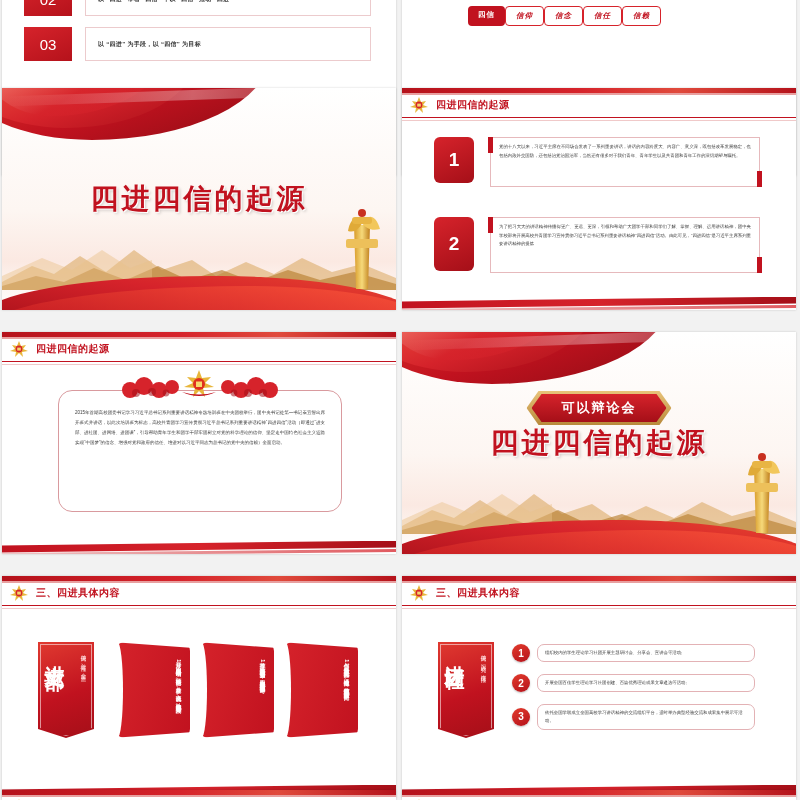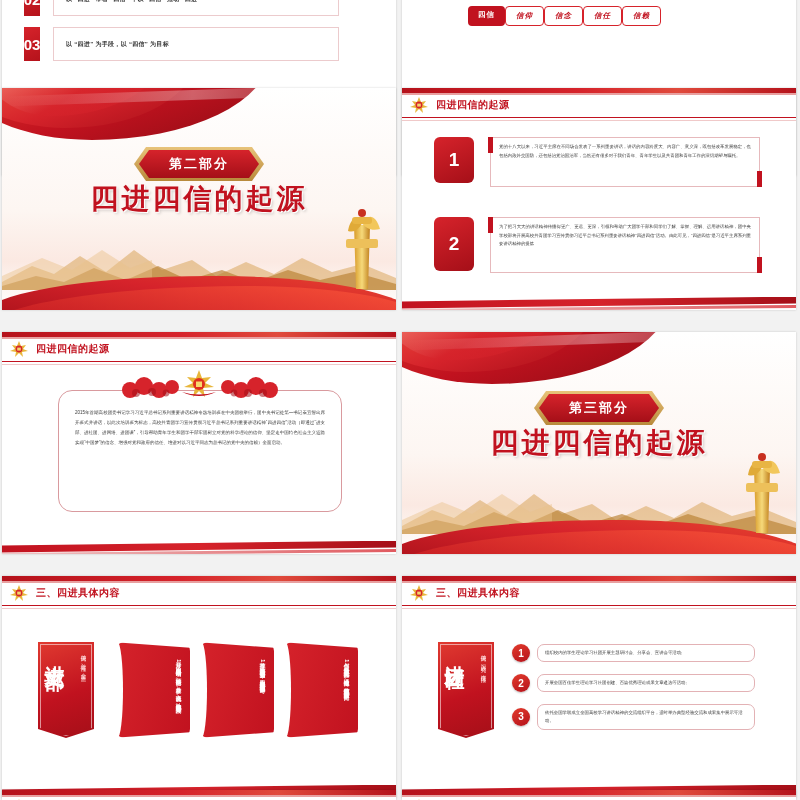--- a/index.html
+++ b/index.html
@@ -103,22 +103,22 @@
   .circrow{position:absolute;display:flex;align-items:center;}
   .circ{width:18px;height:18px;border-radius:50%;background:linear-gradient(155deg,#e23b2c,#b5121b);
       color:#fff;font-size:10px;font-weight:bold;display:flex;align-items:center;justify-content:center;flex:none;
       box-shadow:0 1px 2px rgba(0,0,0,.25);}
   .pill{margin-left:7px;border:1px solid #e3b2b5;border-radius:7px;background:#fff;
       padding:4px 7px;width:218px;box-sizing:border-box;}
   .pill span{font-size:4.4px;line-height:1.8;color:#3a3a3a;display:block;}
 
   
   .numrow{position:absolute;display:flex;align-items:center;}
-  .numsq{width:16px;height:34px;background:linear-gradient(155deg,#d6232b,#b5121b);color:#fff;
-      font-size:15px;font-weight:bold;display:flex;align-items:center;justify-content:center;flex:none;}
+  .numsq{width:48px;height:34px;background:linear-gradient(155deg,#d6232b,#b5121b);color:#fff;
+      font-size:15px;font-weight:normal;display:flex;align-items:center;justify-content:center;flex:none;}
   .numline{margin-left:13px;width:286px;height:34px;border:1px solid #eccbcd;background:#fff;
       display:flex;align-items:center;padding-left:12px;box-sizing:border-box;}
   .numline span{font-size:6px;color:#333;font-weight:bold;letter-spacing:.3px;}
   .chipbar{position:absolute;display:flex;}
   .chip{padding:4px 10px;border-radius:4px;font-size:7.5px;font-weight:bold;letter-spacing:1px;}
   .chip.on{background:#c1121f;color:#fff;}
   .chip.off{background:#fff;color:#c1121f;border:1.2px solid #d6232b;font-style:italic;}
 </style>
 </head>
 <body>
@@ -174,24 +174,20 @@
             <stop offset=".5" stop-color="#f6d97a"></stop>
             <stop offset="1" stop-color="#c07f1c"></stop>
           </linearGradient>
         </defs>
       <path d="M20,20 C26,10 34,12 38,26 C30,28 24,26 20,20 Z" fill="#f2c75b"></path>
       <path d="M20,20 C14,12 8,16 6,28 C13,30 17,26 20,20 Z" fill="#e0aa38"></path>
       <rect x="4" y="36" width="32" height="9" rx="2" fill="#edc05a"></rect>
       <rect x="10" y="14" width="20" height="7" rx="3" fill="#e8b544"></rect>
       <circle cx="20" cy="10" r="4" fill="#c8301f"></circle>
     </svg>
-    <div class="badge">
-      <div class="gold"></div>
-      <div class="plate">第二部分</div>
-    </div>
     <div class="div-title">四进四信的起源</div>
   </div>
 
   <div class="slide col-r row1">
     <div class="hdr">
       <div class="topbar"></div>
         <div class="topbar2"></div>
       <svg class="emblem" viewBox="0 0 22 18">
         <path d="M11,1 L13,6 L18,5 L15,9 L20,11 L14,12 L15,17 L11,13 L7,17 L8,12 L2,11 L7,9 L4,5 L9,6 Z" fill="#e8b63a"></path>
         <circle cx="11" cy="9" r="3.4" fill="#d6232b"></circle>
@@ -295,21 +291,21 @@
           </linearGradient>
         </defs>
       <path d="M20,20 C26,10 34,12 38,26 C30,28 24,26 20,20 Z" fill="#f2c75b"></path>
       <path d="M20,20 C14,12 8,16 6,28 C13,30 17,26 20,20 Z" fill="#e0aa38"></path>
       <rect x="4" y="36" width="32" height="9" rx="2" fill="#edc05a"></rect>
       <rect x="10" y="14" width="20" height="7" rx="3" fill="#e8b544"></rect>
       <circle cx="20" cy="10" r="4" fill="#c8301f"></circle>
     </svg>
     <div class="badge">
       <div class="gold"></div>
-      <div class="plate">第三部分</div>
+      <div class="plate">可以辩论会</div>
     </div>
     <div class="div-title">四进四信的起源</div>
   </div>
 
   <div class="slide col-l row3">
     <div class="hdr">
       <div class="topbar"></div>
         <div class="topbar2"></div>
       <svg class="emblem" viewBox="0 0 22 18">
         <path d="M11,1 L13,6 L18,5 L15,9 L20,11 L14,12 L15,17 L11,13 L7,17 L8,12 L2,11 L7,9 L4,5 L9,6 Z" fill="#e8b63a"></path>

